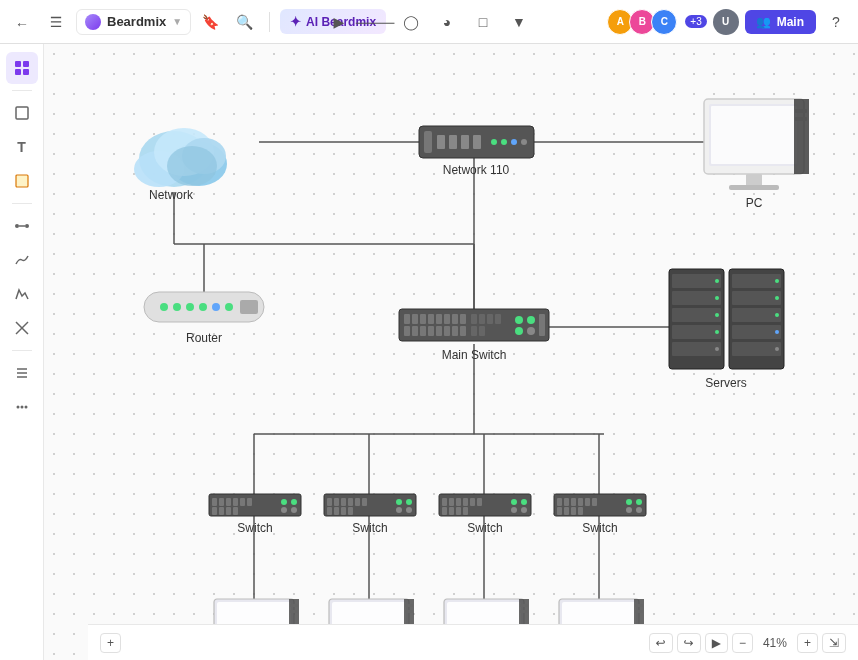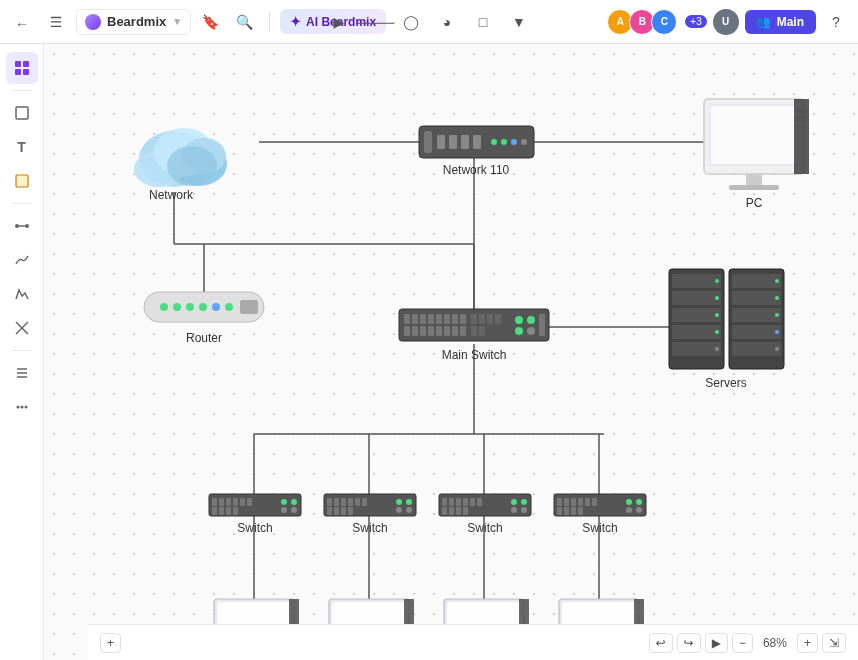--- a/index.html
+++ b/index.html
@@ -448,19 +448,19 @@
 
     <div class="bottom-bar">
       <div class="bottom-left">
         <button class="zoom-btn">+</button>
       </div>
       <div class="bottom-right">
         <button class="zoom-btn">↩</button>
         <button class="zoom-btn">↪</button>
         <button class="zoom-btn">▶</button>
         <button class="zoom-btn">−</button>
-        <span class="zoom-level">68%</span>
+        <span class="zoom-level">41%</span>
         <button class="zoom-btn">+</button>
         <button class="zoom-btn">⇲</button>
       </div>
     </div>
   </div>
 </div>
 
 </body></html>

